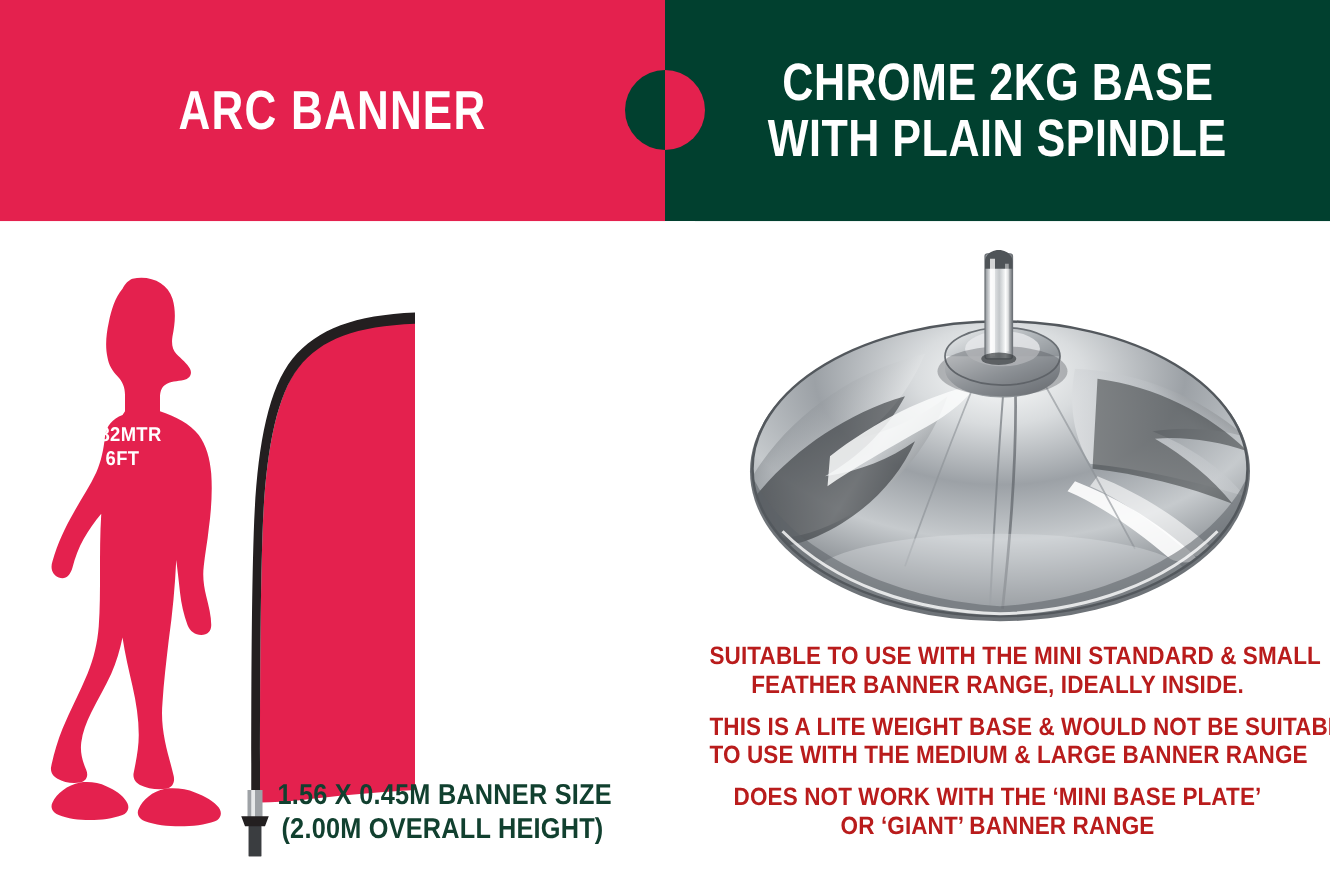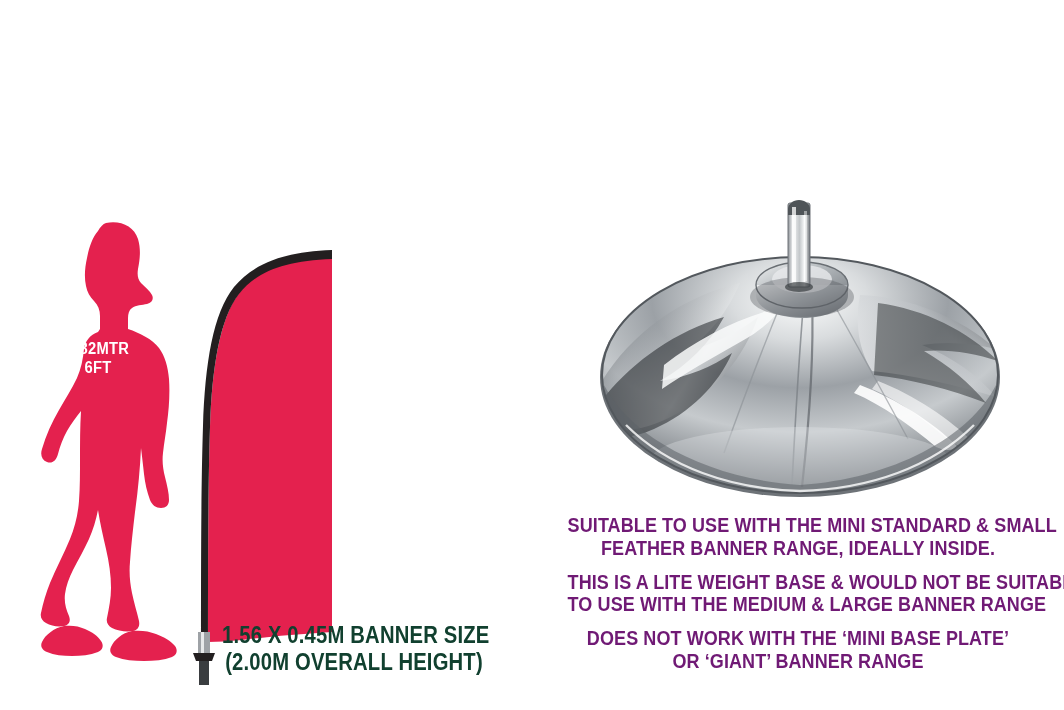--- a/index.html
+++ b/index.html
@@ -168,38 +168,54 @@
     top: 8px;
     width: 480px;
     height: 320px;
   }
   .notes {
     position: absolute;
     left: 10px;
     top: 337px;
     width: 512px;
     text-align: center;
-    color: #701a75;
+    color: #b91c1c;
   }
   .note-para {
     font-size: 20px;
     font-weight: bold;
     line-height: 1.14;
     letter-spacing: 0.1px;
     margin-bottom: 11px;
     transform: scaleX(0.90);
   }
   .note-para:last-child { margin-bottom: 0; }
   .note-para span { display: block; white-space: nowrap; }
 </style>
 </head>
 <body>
 
 <div id="page">
 
+  <div class="header">
+    <div class="header-left"></div>
+    <div class="header-right"></div>
+
+    <div class="header-title-left">ARC BANNER</div>
+
+    <div class="header-title-right">
+      <span>CHROME 2KG BASE</span>
+      <span>WITH PLAIN SPINDLE</span>
+    </div>
+
+    <div class="split-circle">
+      <div class="half-l"></div>
+      <div class="half-r"></div>
+    </div>
+  </div>
 
   <div class="left-panel">
 
     <svg class="silhouette" viewBox="0 0 170 460">
       <path fill="#E4214E" d="
         M78,6
         C92,3 106,9 110,22
         C113,32 112,42 110,52
         C109,58 110,63 113,66
         C117,70 122,74 124,78

